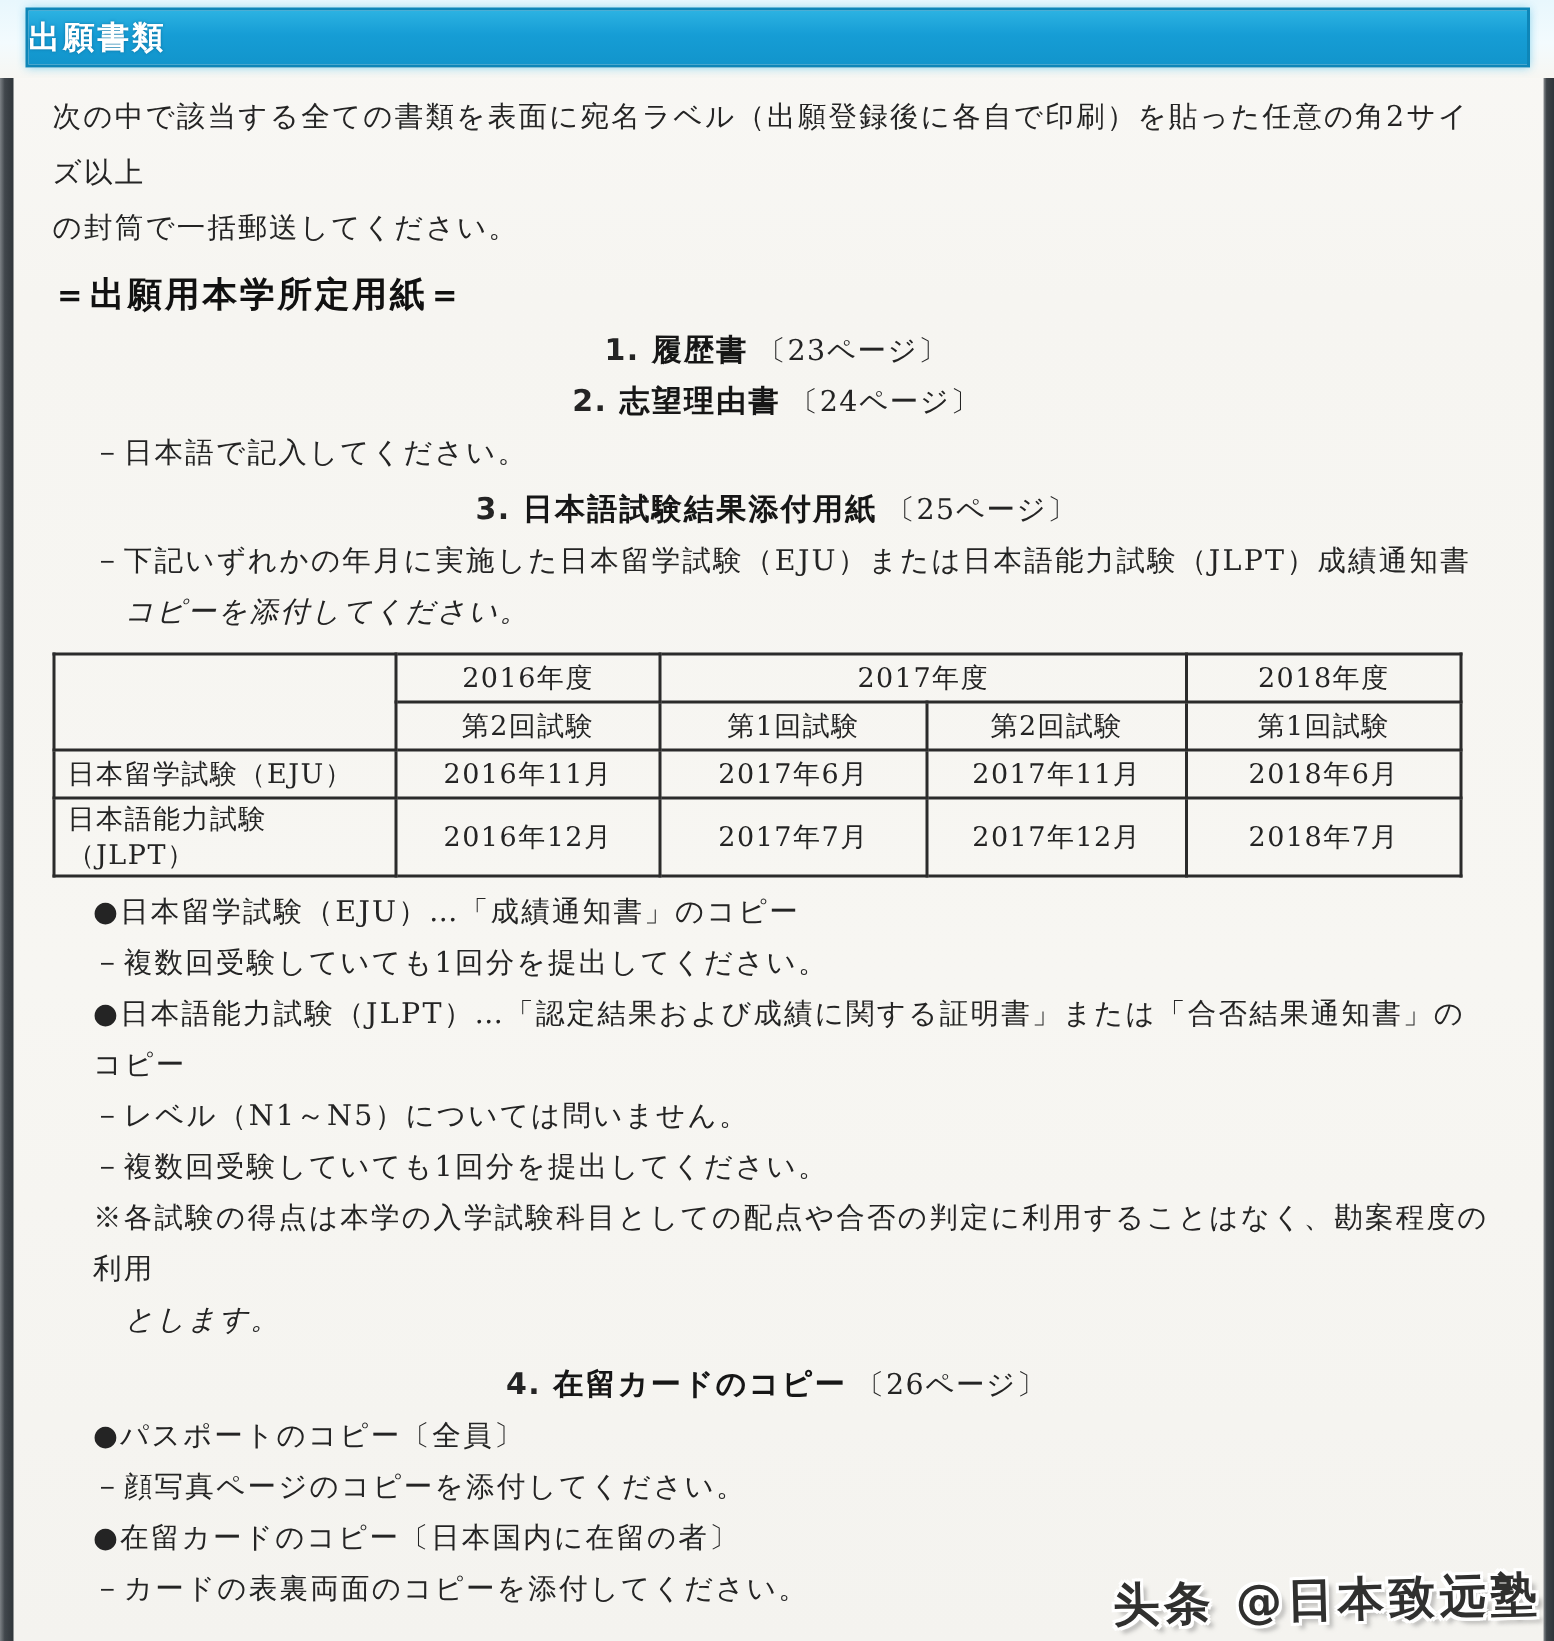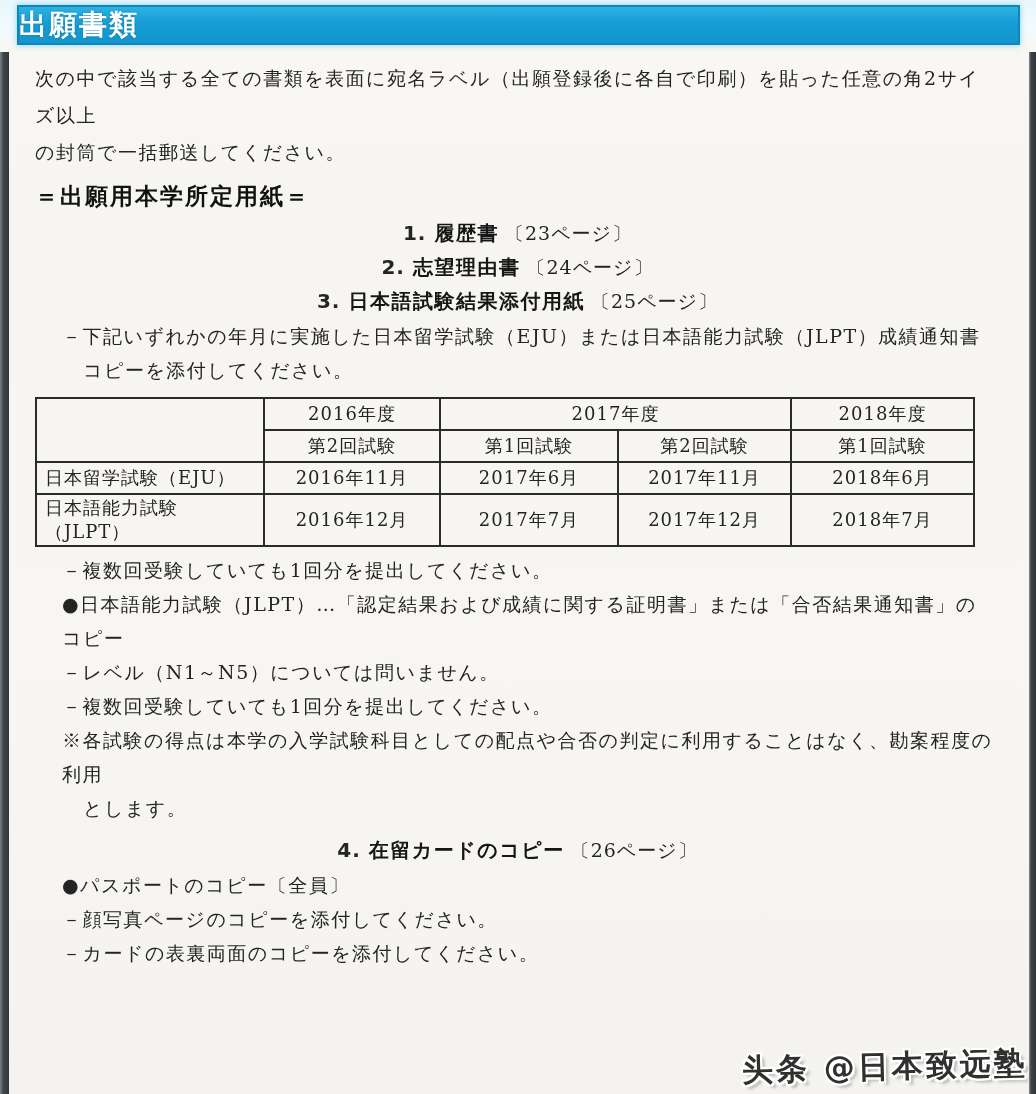--- a/index.html
+++ b/index.html
@@ -24,21 +24,21 @@
   .banner {
     position: absolute; left: 17px; top: 5px; width: 999px; height: 36px;
     background: linear-gradient(180deg, #2cb2e2 0%, #169dd5 45%, #1295cc 100%);
     border: 2px solid #0e86b8;
     box-shadow: 0 0 6px rgba(120, 205, 235, 0.9);
     display: flex; align-items: center;
   }
   .banner-title {
     font-family: "DejaVu Sans", "Liberation Sans", sans-serif;
     font-weight: bold;
-    font-size: 28px;
+    font-size: 21px;
     color: #ffffff;
     letter-spacing: 2px;
     text-shadow: 0 0 2px rgba(10,80,120,0.55);
   }
   
   .edge-left {
     position: absolute; left: 0; top: 52px; bottom: 0; width: 9px;
     background: linear-gradient(90deg, #7c8185 0%, #41474c 35%, #2f353a 100%);
   }
   .edge-right {
@@ -62,21 +62,21 @@
   .item-num {
     font-family: "DejaVu Sans", "Liberation Sans", sans-serif;
     font-weight: bold; font-size: 20px; margin-right: 8px;
   }
   .item-title {
     font-family: "DejaVu Sans", "Liberation Sans", sans-serif;
     font-weight: bold; font-size: 20px; letter-spacing: 1.5px; color: #161616;
   }
   .page-ref { font-size: 19px; margin-left: 6px; }
   .note { margin-left: 27px; }
-  .note-cont { margin-left: 48px; }
+  .note-cont { margin-left: 48px; font-style: italic; }
   .exam-table {
     border-collapse: collapse;
     margin: 10px 0 6px 0;
     font-size: 18px;
     letter-spacing: 1px;
     border-radius: 17px;
   }
   .exam-table td {
     border: 2px solid #2b2b2b;
     text-align: center;
@@ -126,20 +126,21 @@
 
     <div class="sec-heading">＝出願用本学所定用紙＝</div>
 
     <div class="item-line">
       <span class="item-num">1.</span><span class="item-title">履歴書</span><span class="page-ref">〔23ページ〕</span>
     </div>
 
     <div class="item-line">
       <span class="item-num">2.</span><span class="item-title">志望理由書</span><span class="page-ref">〔24ページ〕</span>
     </div>
+    <div class="line note">－日本語で記入してください。</div>
 
     <div class="item-line">
       <span class="item-num">3.</span><span class="item-title">日本語試験結果添付用紙</span><span class="page-ref">〔25ページ〕</span>
     </div>
     <div class="line note">－下記いずれかの年月に実施した日本留学試験（EJU）または日本語能力試験（JLPT）成績通知書</div>
     <div class="line note-cont">コピーを添付してください。</div>
 
     <table class="exam-table">
       <colgroup>
         <col style="width:228px">
@@ -172,34 +173,36 @@
           <td class="c-label">日本語能力試験（JLPT）</td>
           <td>2016年12月</td>
           <td>2017年7月</td>
           <td>2017年12月</td>
           <td>2018年7月</td>
         </tr>
       </tbody>
     </table>
 
     <div class="notes-block">
+      <div class="line note">●日本留学試験（EJU）…「成績通知書」のコピー</div>
       <div class="line note">－複数回受験していても1回分を提出してください。</div>
       <div class="line note">●日本語能力試験（JLPT）…「認定結果および成績に関する証明書」または「合否結果通知書」のコピー</div>
       <div class="line note">－レベル（N1～N5）については問いません。</div>
       <div class="line note">－複数回受験していても1回分を提出してください。</div>
       <div class="line note">※各試験の得点は本学の入学試験科目としての配点や合否の判定に利用することはなく、勘案程度の利用</div>
       <div class="line note-cont">とします。</div>
     </div>
 
     <div class="item4-block">
       <div class="item-line">
         <span class="item-num">4.</span><span class="item-title">在留カードのコピー</span><span class="page-ref">〔26ページ〕</span>
       </div>
       <div class="line note">●パスポートのコピー〔全員〕</div>
       <div class="line note">－顔写真ページのコピーを添付してください。</div>
+      <div class="line note">●在留カードのコピー〔日本国内に在留の者〕</div>
       <div class="line note">－カードの表裏両面のコピーを添付してください。</div>
 
     </div>
 
   </div>
 
   <div class="watermark">头条 @日本致远塾</div>
 
 </div>
 

